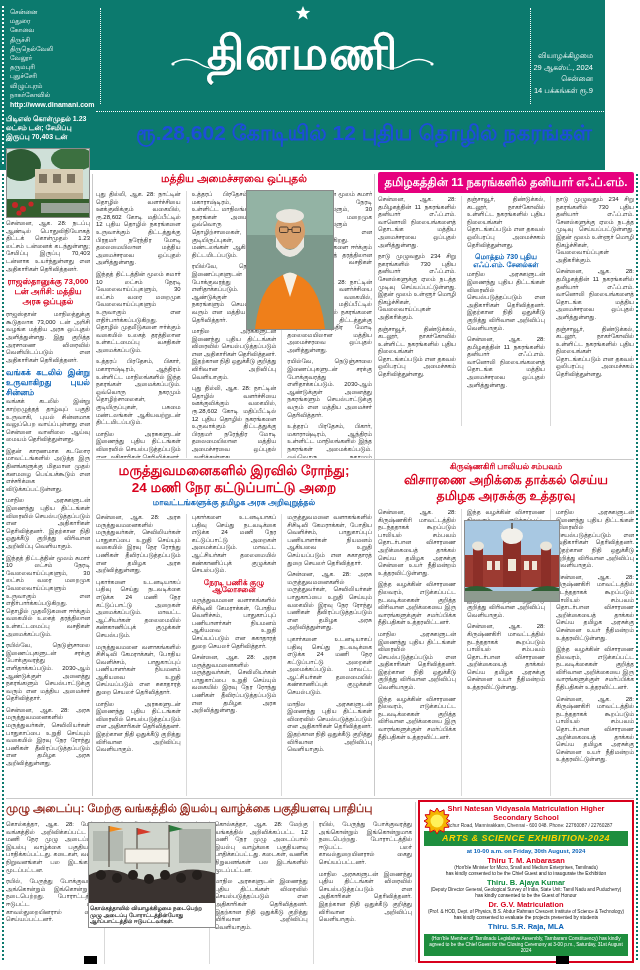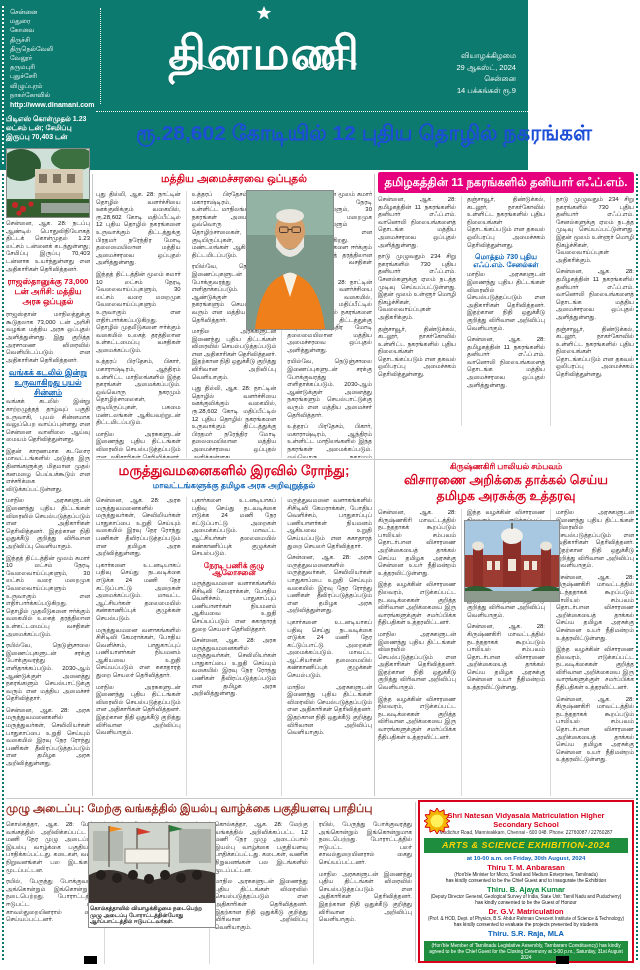--- a/index.html
+++ b/index.html
@@ -4,21 +4,21 @@
 <style>
   :root{
     --teal:#0c7a6e; --red:#d8001c; --maroon:#96291d; --magenta:#e6007e;
     --blue:#0b63b8; --green:#1e8e3e; --yellow:#ffd400; --ink:#1c1c1c;
   }
   *{box-sizing:border-box;}
   html,body{margin:0;padding:0;}
   .page{position:relative;width:640px;height:970px;background:#fff;overflow:hidden;
         font-family:"Liberation Sans","DejaVu Sans",sans-serif;color:var(--ink);}
   
-  .masthead{position:absolute;left:0;top:0;width:528px;height:170px;background:var(--teal);}
+  .masthead{position:absolute;left:0;top:0;width:605px;height:170px;background:var(--teal);}
   .cities{position:absolute;left:10px;top:7px;color:#fff;font-size:6.5px;line-height:9.2px;}
   .cities span{display:block;}
   .website{position:absolute;left:10px;top:101px;color:#fff;font-size:7px;font-weight:bold;text-decoration:none;}
   .crest{position:absolute;left:50%;top:5px;transform:translateX(-50%);}
   .logo{position:absolute;left:50%;top:26px;transform:translateX(-50%);color:#fff;
         font-size:46px;font-weight:bold;letter-spacing:1px;white-space:nowrap;
         text-shadow:0 1px 0 rgba(0,0,0,.25);}
   .flourish{position:absolute;top:55px;}
   .flourish.fl-l{left:170px;} .flourish.fl-r{right:170px;transform:scaleX(-1);}
   .edition{position:absolute;right:12px;top:50px;color:#fff;font-size:7.5px;line-height:11.5px;text-align:right;}
@@ -34,33 +34,33 @@
   .cols{display:flex;flex:1;min-height:0;margin-top:3px;}
   .col{flex:1 1 0;font-size:6px;line-height:7.6px;text-align:justify;color:var(--ink);overflow:hidden;}
   .col + .col{border-left:1px solid #d9d9d9;padding-left:5px;margin-left:5px;}
   .col p{margin:0 0 4px;}
   .kicker{color:var(--red);font-weight:bold;text-align:center;font-size:10.5px;margin:0 0 2px;}
   .h-red{color:var(--red);font-weight:bold;text-align:center;margin:0;}
   .h-blue-sub{color:var(--blue);font-weight:bold;text-align:center;font-size:8px;margin:2px 0 3px;}
   .inline-red{display:block;color:var(--red);font-weight:bold;font-size:7.5px;text-align:center;margin:3px 0;}
   .inline-blue{display:block;color:var(--blue);font-weight:bold;font-size:7px;text-align:center;margin:3px 0;}
   .subhead-red{color:var(--red);font-weight:bold;font-size:8px;line-height:10px;text-align:center;margin:4px 0;}
-  .subhead-blue{color:var(--blue);font-weight:bold;font-size:8px;line-height:10px;text-align:center;margin:0 0;text-decoration:underline;}
+  .subhead-blue{color:var(--blue);font-weight:bold;font-size:8px;line-height:10px;margin:0 0;}
   .fm-box{background:var(--magenta);color:#fff;font-weight:bold;font-size:11.5px;line-height:15px;
           text-align:center;padding:3px 6px;border-radius:2px;}
   .vline{position:absolute;width:0;border-left:1px solid #c9c9c9;}
   .hline{position:absolute;height:0;border-top:1px solid #c9c9c9;}
   .photo{position:absolute;border:1px solid #8a8a8a;background:#fff;z-index:4;margin:0;}
   .photo svg{display:block;}
   .photo figcaption{font-size:5.5px;font-weight:bold;line-height:6.6px;padding:2px 1px;background:#fff;text-align:left;}
   
   .wb-head{color:var(--maroon);font-weight:bold;font-size:11px;margin:0 0 2px;white-space:nowrap;}
   
   .ad{position:absolute;left:418px;top:800px;width:216px;height:163px;border:2px solid var(--red);
-      background:#fff;text-align:center;padding:10px 4px;overflow:hidden;z-index:3;}
+      background:#fff;text-align:center;padding:3px 4px;overflow:hidden;z-index:3;}
   .ad .badge{position:absolute;left:4px;top:6px;}
   .ad .school{color:var(--red);font-weight:bold;font-size:7.5px;line-height:8.6px;padding:0 22px;}
   .ad .addr{font-size:4.8px;color:#333;margin-top:1px;}
   .ad .banner{background:var(--green);color:var(--yellow);font-weight:bold;font-style:italic;
               font-size:9px;letter-spacing:.5px;padding:2.5px 0;margin:2.5px 0;text-align:center;}
   .ad .when{color:var(--blue);font-weight:bold;font-size:6px;margin-bottom:1px;}
   .ad .gname{font-weight:bold;font-size:7.5px;line-height:9px;margin-top:2px;}
   .g-red{color:var(--red);} .g-green{color:#0d8a3c;} .g-blue{color:var(--blue);}
   .ad .gdesc{font-size:4.6px;color:#222;line-height:5.4px;}
   .ad .gline{font-size:4.8px;color:#111;line-height:5.6px;}
@@ -267,20 +267,21 @@
       <div class="col">
         <p>நாடு முழுவதும் 234 சிறு நகரங்களில் 730 புதிய தனியார் எஃப்.எம். சேனல்களுக்கு ஏலம் நடத்த முடிவு செய்யப்பட்டுள்ளது. இதன் மூலம் உள்ளூர் மொழி நிகழ்ச்சிகள், வேலைவாய்ப்புகள் அதிகரிக்கும்.</p>
         <p>சென்னை, ஆக. 28: தமிழகத்தின் 11 நகரங்களில் தனியார் எஃப்.எம். வானொலி நிலையங்களைத் தொடங்க மத்திய அமைச்சரவை ஒப்புதல் அளித்துள்ளது.</p>
         <p>தஞ்சாவூர், திண்டுக்கல், கடலூர், நாகர்கோவில் உள்ளிட்ட நகரங்களில் புதிய நிலையங்கள் தொடங்கப்படும் என தகவல் ஒலிபரப்பு அமைச்சகம் தெரிவித்துள்ளது.</p>
       </div>
     </div>
   </section>
 
   <section class="sec" style="left:96px;top:462px;width:276px;height:334px;">
     <h2 class="h-red" style="font-size:13.5px;line-height:17px;">மருத்துவமனைகளில் இரவில் ரோந்து;</h2>
+    <h2 class="h-red" style="font-size:13.5px;line-height:17px;">24 மணி நேர கட்டுப்பாட்டு அறை</h2>
     <div class="h-blue-sub">மாவட்டங்களுக்கு தமிழக அரசு அறிவுறுத்தல்</div>
     <div class="cols">
       <div class="col">
         <p>சென்னை, ஆக. 28: அரசு மருத்துவமனைகளில் மருத்துவர்கள், செவிலியர்கள் பாதுகாப்பை உறுதி செய்யும் வகையில் இரவு நேர ரோந்து பணிகள் தீவிரப்படுத்தப்படும் என தமிழக அரசு அறிவித்துள்ளது.</p>
         <p>புகார்களை உடனடியாகப் பதிவு செய்து நடவடிக்கை எடுக்க 24 மணி நேர கட்டுப்பாட்டு அறைகள் அமைக்கப்படும். மாவட்ட ஆட்சியர்கள் தலைமையில் கண்காணிப்புக் குழுக்கள் செயல்படும்.</p>
         <p>மருத்துவமனை வளாகங்களில் சிசிடிவி கேமராக்கள், போதிய வெளிச்சம், பாதுகாப்புப் பணியாளர்கள் நியமனம் ஆகியவை உறுதி செய்யப்படும் என சுகாதாரத் துறை செயலர் தெரிவித்தார்.</p>
         <p>மாநில அரசுகளுடன் இணைந்து புதிய திட்டங்கள் விரைவில் செயல்படுத்தப்படும் என அதிகாரிகள் தெரிவித்தனர். இதற்கான நிதி ஒதுக்கீடு குறித்து விரிவான அறிவிப்பு வெளியாகும்.</p>
       </div>
       <div class="col">
         <p>புகார்களை உடனடியாகப் பதிவு செய்து நடவடிக்கை எடுக்க 24 மணி நேர கட்டுப்பாட்டு அறைகள் அமைக்கப்படும். மாவட்ட ஆட்சியர்கள் தலைமையில் கண்காணிப்புக் குழுக்கள் செயல்படும்.</p>

